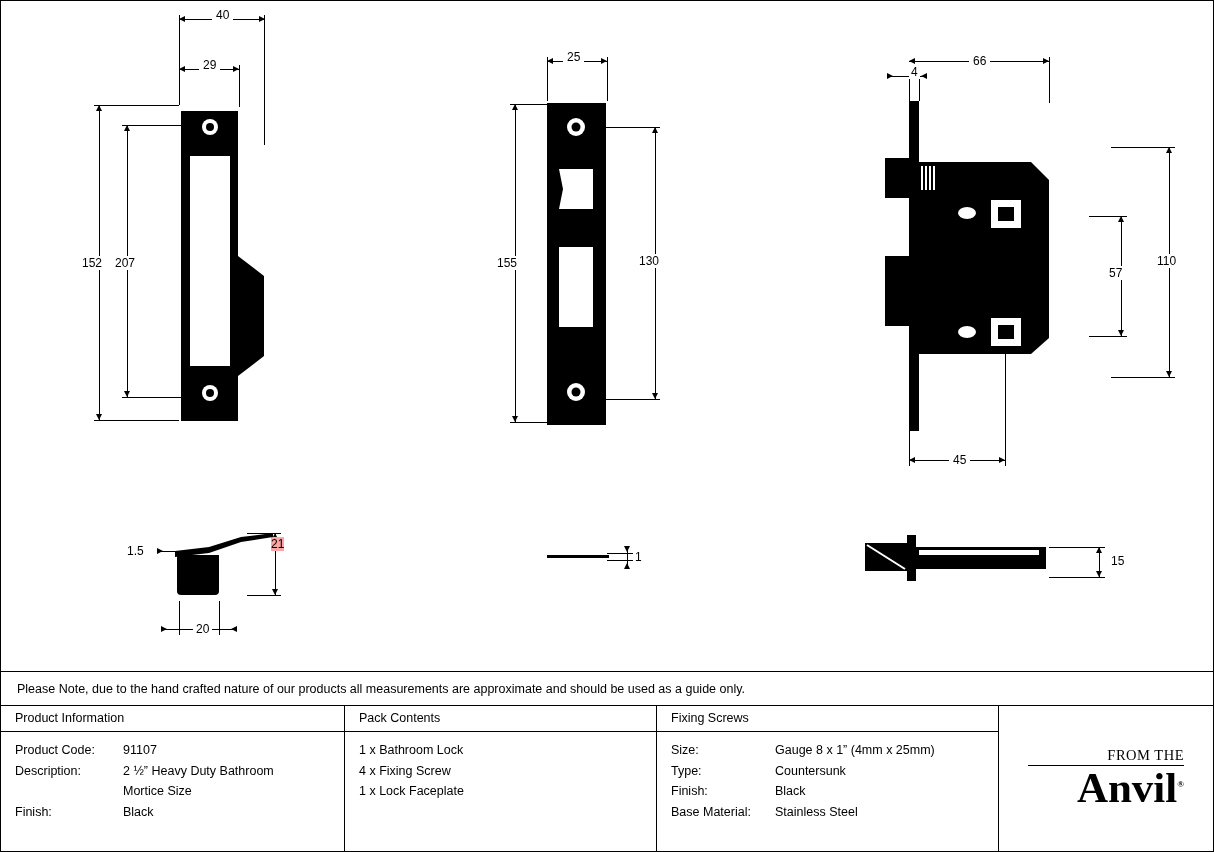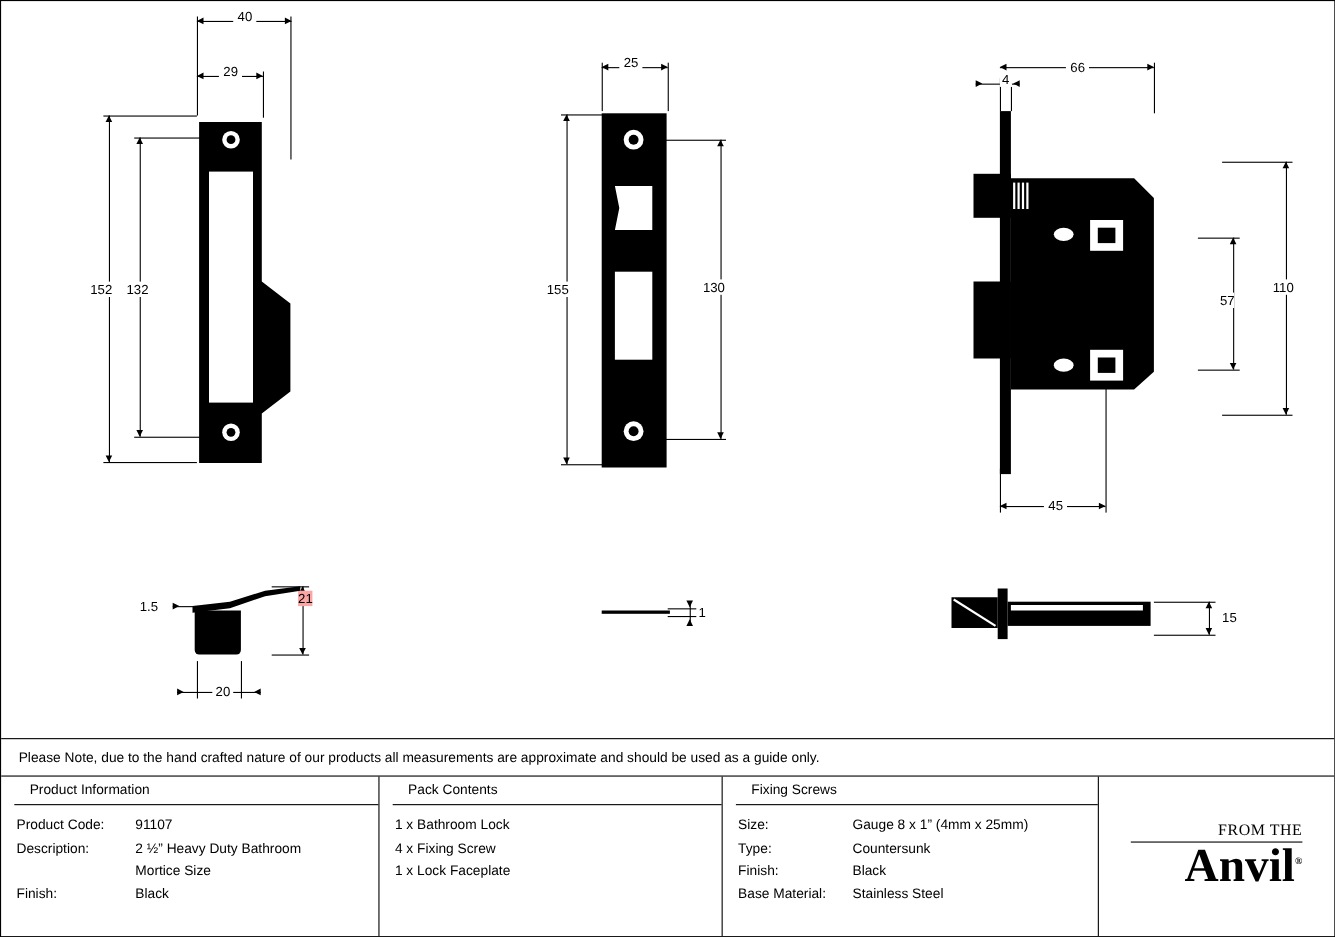--- a/index.html
+++ b/index.html
@@ -68,21 +68,20 @@
   .col {
     box-sizing: border-box;
     position: relative;
   }
   .col-head {
     font-size: 12.5px;
     padding: 5px 0 14px 14px;
     border-bottom: 1px solid #000;
     height: 26px;
     box-sizing: border-box;
-    margin-left: 12px;
   }
   .col-body {
     padding: 8px 0 0 14px;
     font-size: 12.5px;
   }
   .kv {
     display: flex;
     line-height: 20.5px;
   }
   .kv .k { width: 108px; flex: 0 0 108px; }
@@ -150,21 +149,21 @@
     <div class="arrow-d" style="left:95px; top:413px;"></div>
     <div class="line hline" style="left:93px; top:104px; width:85px;"></div>
     <div class="line hline" style="left:93px; top:419px; width:85px;"></div>
     <div class="dim-label" style="left:81px; top:255px; background:#fff;">152</div>
 
     <div class="line vline" style="left:126px; top:124px; height:272px;"></div>
     <div class="arrow-u" style="left:123px; top:124px;"></div>
     <div class="arrow-d" style="left:123px; top:390px;"></div>
     <div class="line hline" style="left:121px; top:124px; width:60px;"></div>
     <div class="line hline" style="left:121px; top:396px; width:60px;"></div>
-    <div class="dim-label" style="left:114px; top:255px; background:#fff;">132</div>
+    <div class="dim-label" style="left:114px; top:255px; background:#fff;">207</div>
 
     <svg width="120" height="330" style="position:absolute; left:175px; top:100px;">
       <path d="M5,10 L5,320 L62,320 L62,275 L88,255 L88,175 L62,155 L62,10 Z" fill="#000"></path>
       <rect x="14" y="55" width="40" height="210" fill="#ffffff"></rect>
       <circle cx="34" cy="26" r="8" fill="#ffffff"></circle>
       <circle cx="34" cy="26" r="4" fill="#000"></circle>
       <circle cx="34" cy="292" r="8" fill="#ffffff"></circle>
       <circle cx="34" cy="292" r="4" fill="#000"></circle>
     </svg>
   </div>

